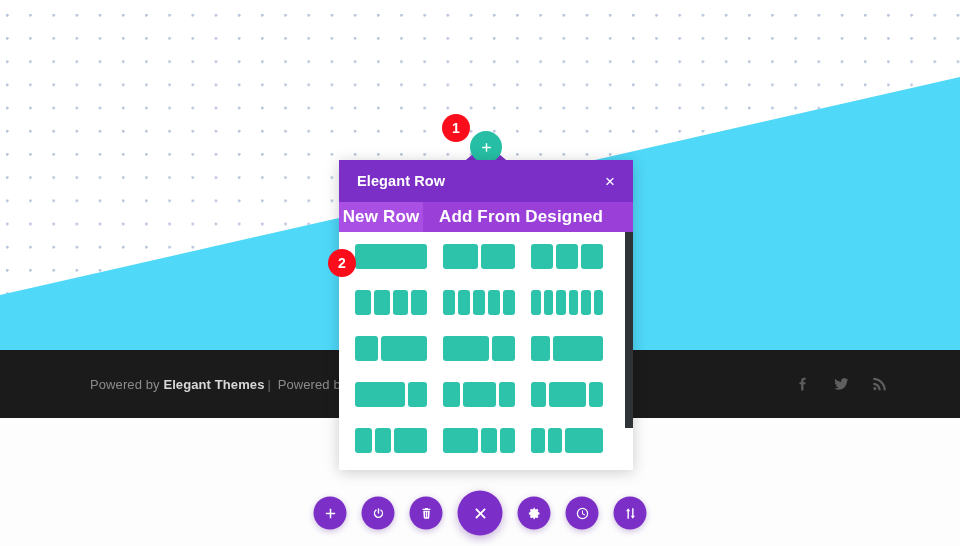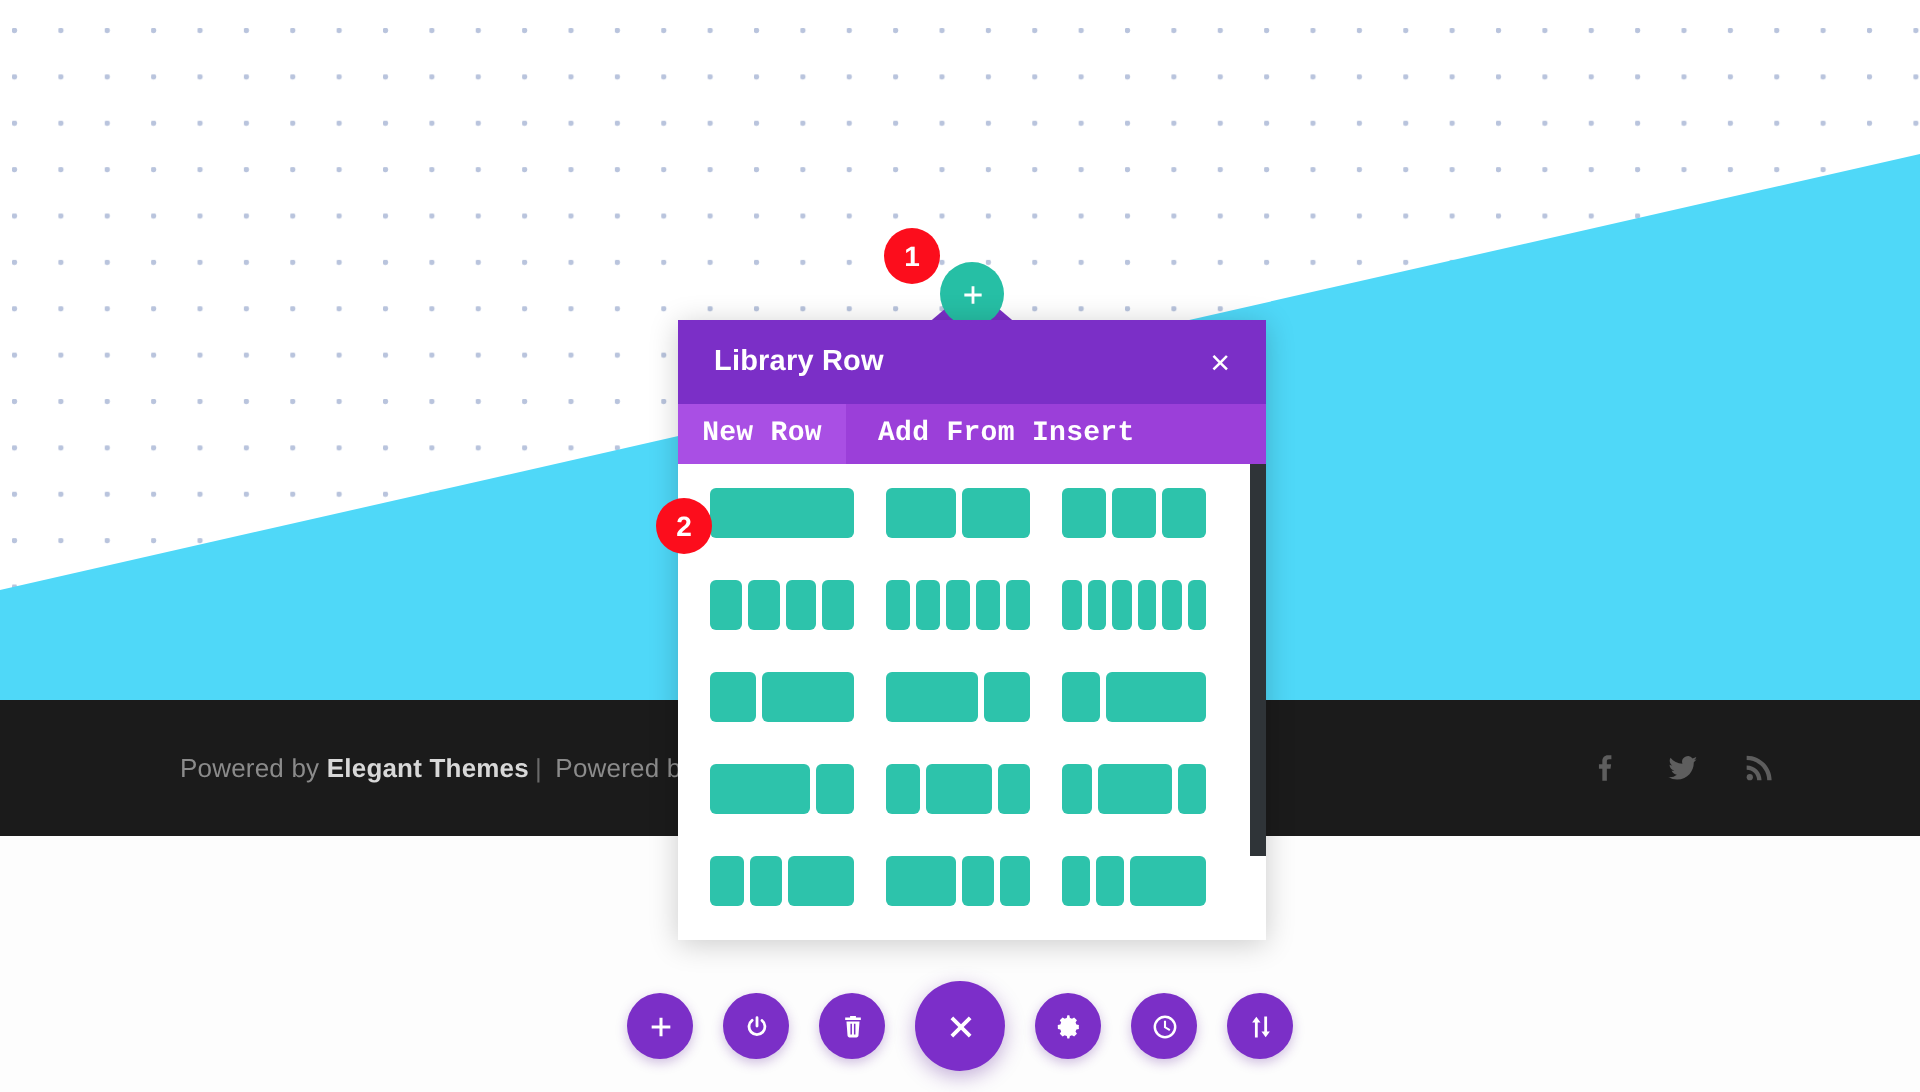--- a/index.html
+++ b/index.html
@@ -95,23 +95,22 @@
   }
   .modal-title { color: #ffffff; font-size: 14.5px; font-weight: 700; letter-spacing: .1px; }
   .modal-close {
     color: #ffffff; font-size: 17px; line-height: 1; cursor: pointer;
     font-weight: 400; padding: 2px 1px;
   }
 
   .modal-tabs { display: flex; height: 30px; flex: 0 0 30px; background: #9b3fd9; }
   .tab {
     display: flex; align-items: center; justify-content: center;
-    color: #ffffff; font-size: 14px; font-weight: 700; cursor: pointer;
+    color: #ffffff; font-size: 17px; font-weight: 700; cursor: pointer;
     letter-spacing: .15px;
-    font-family: Liberation Mono, monospace;
   }
   .tab.new-row { width: 84px; background: #a94fe4; }
   .tab.library { padding: 0 16px; background: #9b3fd9; }
 
   .modal-body {
     position: relative; flex: 1 1 auto; background: #ffffff;
     padding: 12px 0 10px 0; overflow: hidden;
   }
   .layout-grid {
     display: grid; grid-template-columns: repeat(3, 1fr);
@@ -186,26 +185,26 @@
 
   <div class="pointer-tri"></div>
   <div class="add-circle">
     <svg viewBox="0 0 24 24">
         <path d="M13.3 10.7V4h-2.6v6.7H4v2.6h6.7V20h2.6v-6.7H20v-2.6z"></path>
       </svg>
   </div>
 
   <div class="modal">
     <div class="modal-header">
-      <span class="modal-title">Library Row</span>
+      <span class="modal-title">Elegant Row</span>
       <span class="modal-close">×</span>
     </div>
     <div class="modal-tabs">
       <div class="tab new-row">New Row</div>
-      <div class="tab library">Add From Insert</div>
+      <div class="tab library">Add From Designed</div>
     </div>
     <div class="modal-body">
       <div class="layout-grid" id="layout-grid">
           <div class="layout-opt">
             <div class="col" style="flex: 1 1 0px;"></div>
           </div>
           <div class="layout-opt">
             <div class="col" style="flex: 1 1 0px;"></div>
             <div class="col" style="flex: 1 1 0px;"></div>
           </div>

